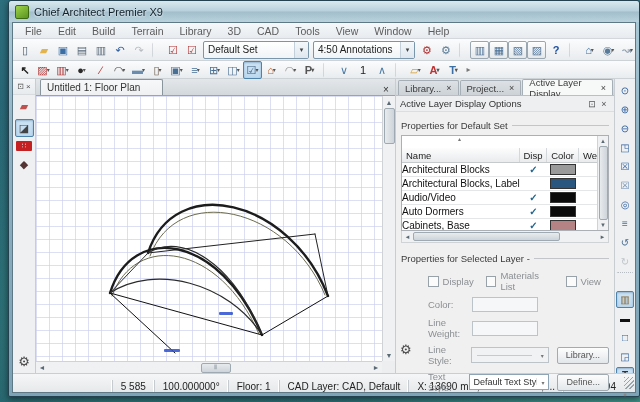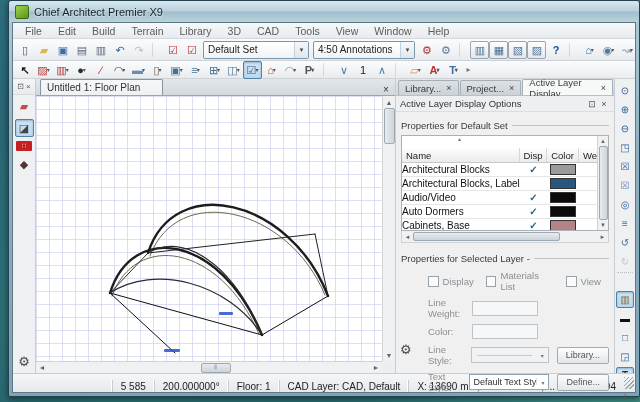--- a/index.html
+++ b/index.html
@@ -570,25 +570,25 @@
               <span class="cb-label">Display</span>
 
               <span class="cb"></span>
               <span class="cb-label">Materials List</span>
 
               <span class="cb"></span>
               <span class="cb-label">View</span>
             </div>
 
           <div class="field-row">
+            <span class="f-label">Color:</span>
+            <span class="f-input"></span>
+          </div>
+          <div class="field-row">
             <span class="f-label">Line Weight:</span>
-            <span class="f-input"></span>
-          </div>
-          <div class="field-row">
-            <span class="f-label">Color:</span>
             <span class="f-input"></span>
           </div>
           <div class="field-row">
             <span class="f-label">Line Style:</span>
             <span class="f-combo">
               <span class="line-sample"></span>
               <span class="ca">▾</span>
             </span>
             <span class="f-btn">Library...</span>
           </div>
@@ -660,21 +660,21 @@
           </div>
         </div>
 
     </div>
 
     <div class="statusbar">
       <div class="status-spacer"></div>
       <span style="display:flex;align-items:flex-end;height:100%">
 
       <div class="status-cell">5 585</div>
-          <div class="status-cell">200.000000°</div>
+          <div class="status-cell">100.000000°</div>
           <div class="status-cell">Floor: 1</div>
           <div class="status-cell">CAD Layer: CAD,  Default</div>
           <div class="status-cell">X: 13690 mm, Y: 22795 mm, ...</div>
           <div class="status-cell">521 x 394</div>
         </span>
       <div class="grip"></div>
     </div>
 
   </div>
 </div>

